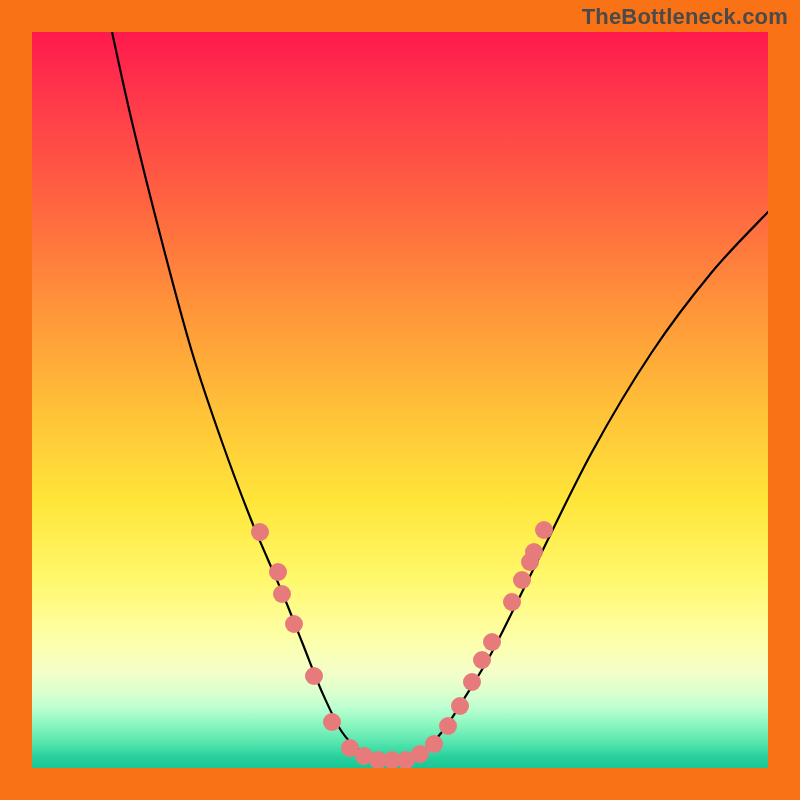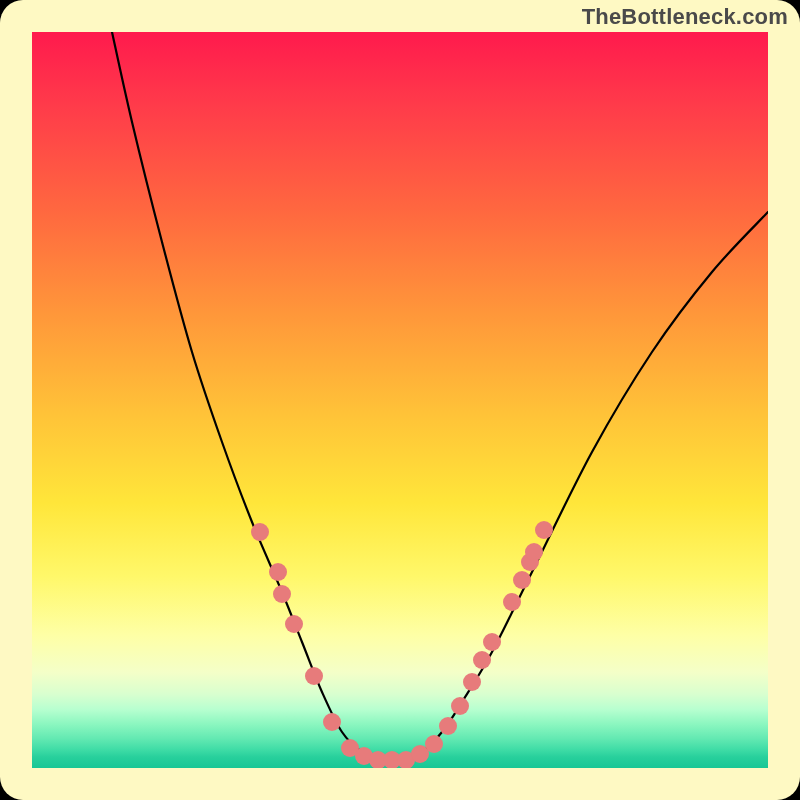--- a/index.html
+++ b/index.html
@@ -8,22 +8,21 @@
     width: 800px;
     height: 800px;
     overflow: hidden;
     background: #000;
     font-family: Arial, Helvetica, sans-serif;
   }
   .frame {
     position: relative;
     width: 800px;
     height: 800px;
-    background: #fef9c3;
-    border-radius: 23px;
+    background: #f97316;
   }
   .watermark {
     position: absolute;
     top: 4px;
     right: 12px;
     color: #4a4a4a;
     font-size: 22px;
     font-weight: 600;
     letter-spacing: 0.2px;
     z-index: 5;

